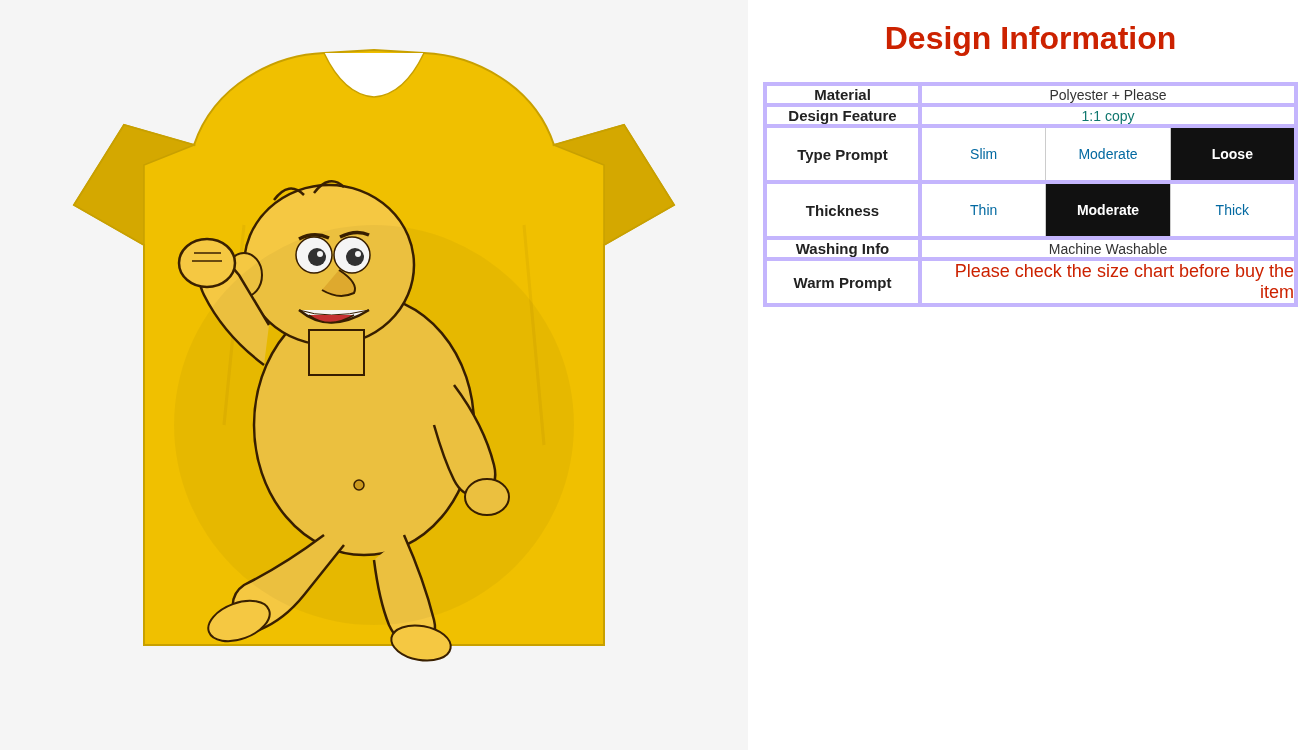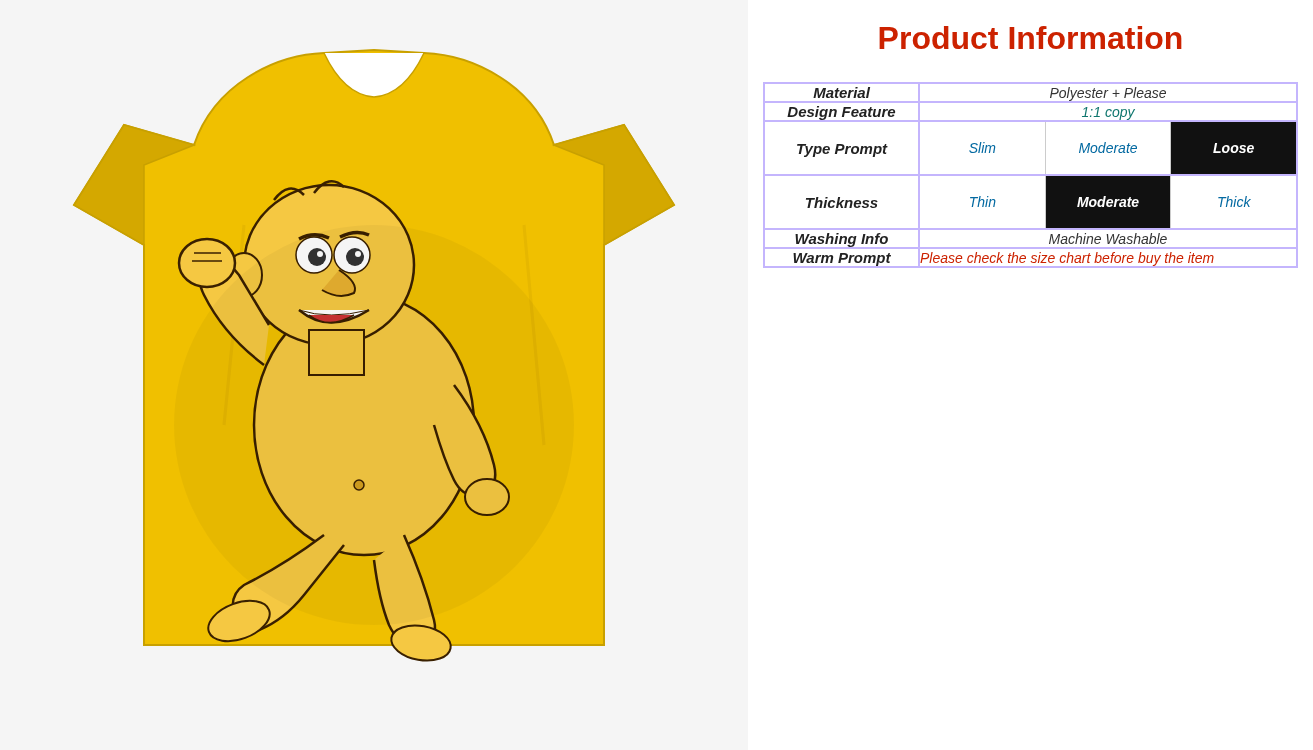--- a/index.html
+++ b/index.html
@@ -53,24 +53,23 @@
       padding: 10px 0;
     }
 
     .info-table {
       width: 100%;
       border-collapse: collapse;
       border: 1px solid #ccc;
     }
 
     .info-table td {
-      border: 2px solid #c4b5fd;
+      border: 4px solid #c4b5fd;
       padding: 0;
       vertical-align: middle;
-      font-style: italic;
     }
 
     .label-cell {
       width: 155px;
       background: #fff;
       font-weight: bold;
       font-size: 15px;
       color: #222;
       padding: 14px 12px;
       text-align: center;
@@ -116,22 +115,22 @@
       font-weight: bold;
     }
 
     .type-option.unselected {
       background: #fff;
       color: #0369a1;
     }
 
     .warm-prompt-value {
       color: #cc2200;
-      font-size: 14px;
-      text-align: left;
+      font-size: 18px;
+      text-align: right;
       padding: 14px 12px;
     }
   </style>
 </head>
 <body>
 
 <div class="product-image-section">
   <div class="tshirt-container">
     
     <svg class="tshirt-svg" viewBox="0 0 660 700" xmlns="http://www.w3.org/2000/svg">
@@ -209,21 +208,21 @@
       <ellipse cx="377" cy="618" rx="30" ry="17" fill="#F5C842" stroke="#3a2000" stroke-width="2" transform="rotate(10, 377, 618)"></ellipse>
 
       <circle cx="315" cy="460" r="5" fill="#d4a020" stroke="#3a2000" stroke-width="1.5"></circle>
 
       <ellipse cx="330" cy="400" rx="200" ry="200" fill="rgba(0,0,0,0.04)"></ellipse>
     </svg>
   </div>
 </div>
 
 <div class="product-info-section">
-  <h1 class="product-info-title">Product Information</h1>
+  <h1 class="product-info-title">Design Information</h1>
 
   <table class="info-table">
     <tbody id="info-table-body">
     <tr>
           <td class="label-cell">Material</td>
           <td class="value-cell">Polyester + Please</td>
         </tr>
         <tr>
           <td class="label-cell">Design Feature</td>
           <td class="value-cell red">1:1 copy</td>

